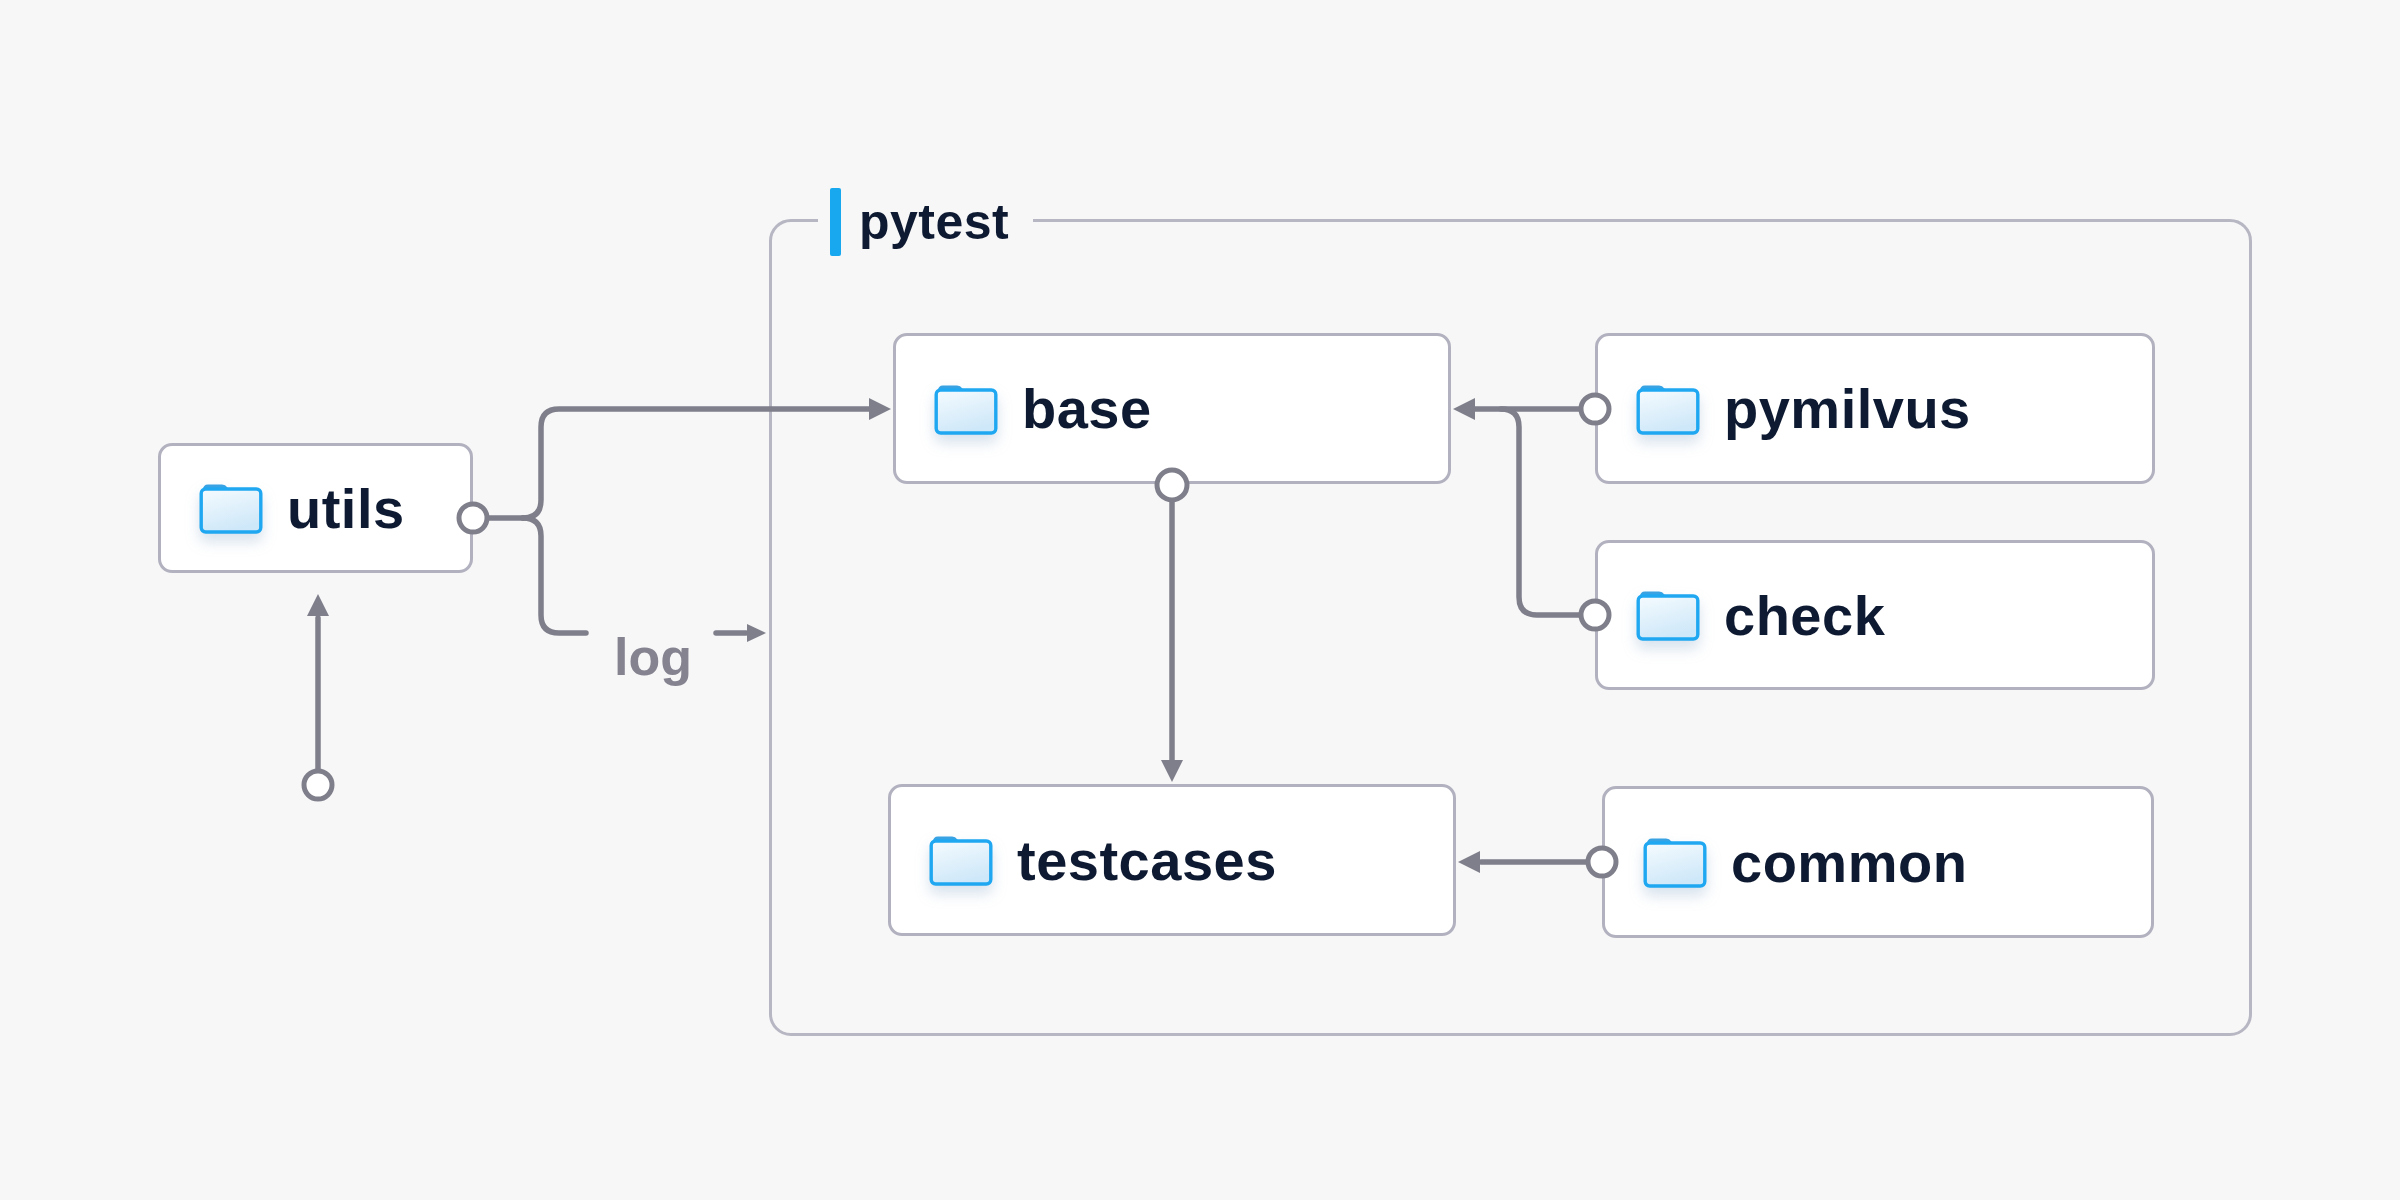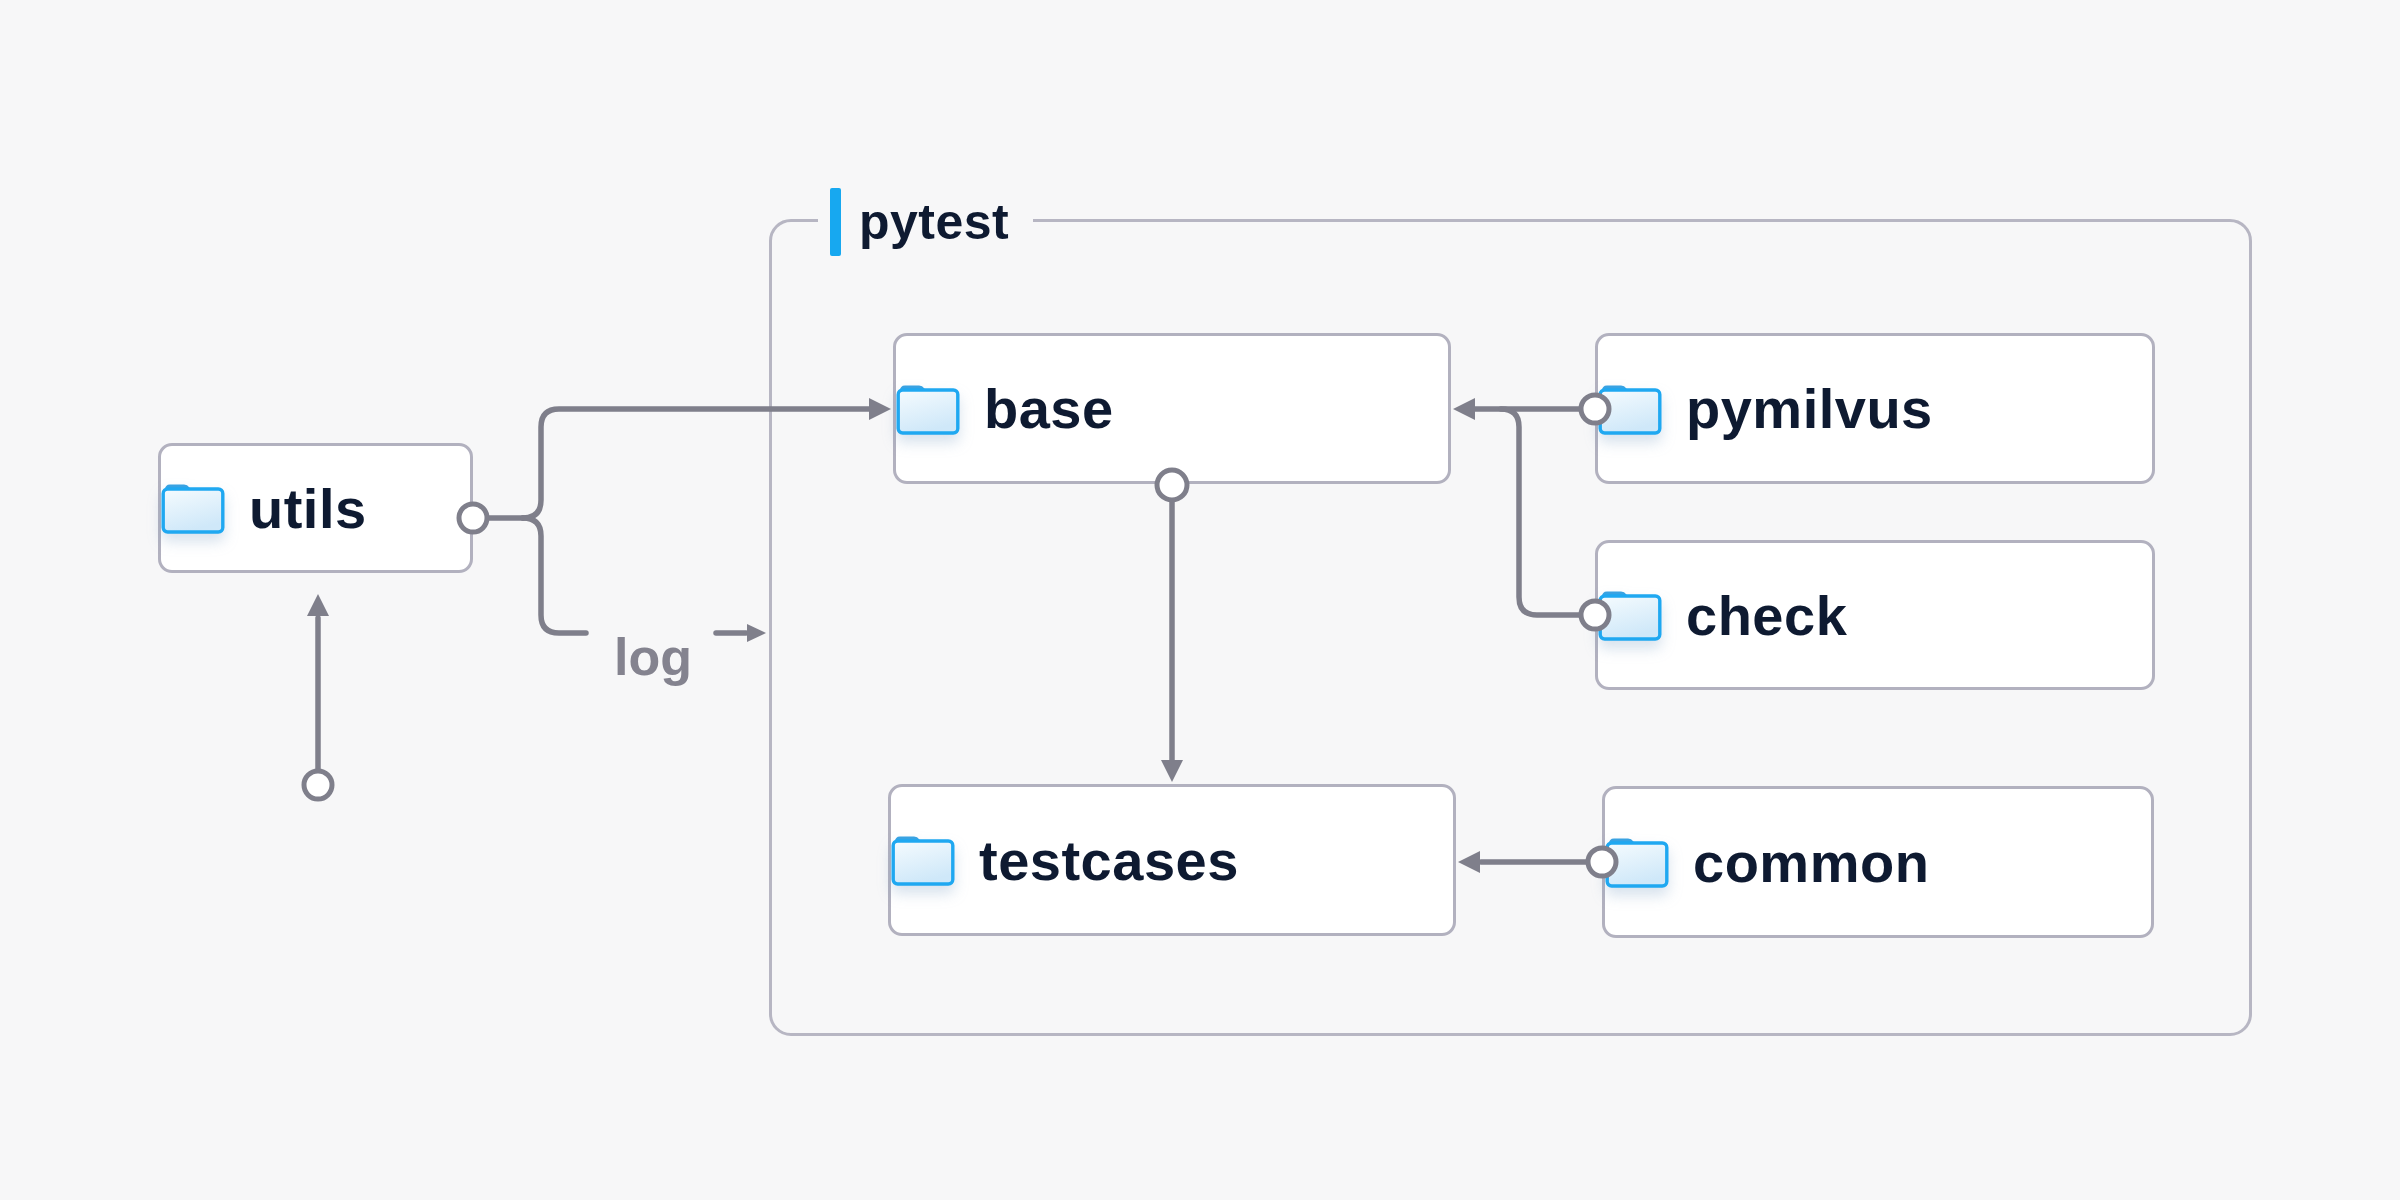--- a/index.html
+++ b/index.html
@@ -36,20 +36,21 @@
     color:var(--text,#0e1a31);
     letter-spacing:0.5px;
   }
   
   .node{
     position:absolute;
     background:#ffffff;
     border:3px solid var(--box-border,#b2b1bf);
     border-radius:14px;
     display:flex;align-items:center;
+    padding-left:38px;
     box-sizing:border-box;
     z-index:2;
   }
   .node-label{
     margin-left:24px;
     font-size:56px;font-weight:700;
     color:var(--text,#0e1a31);
     letter-spacing:0.5px;
   }
   .folder{

